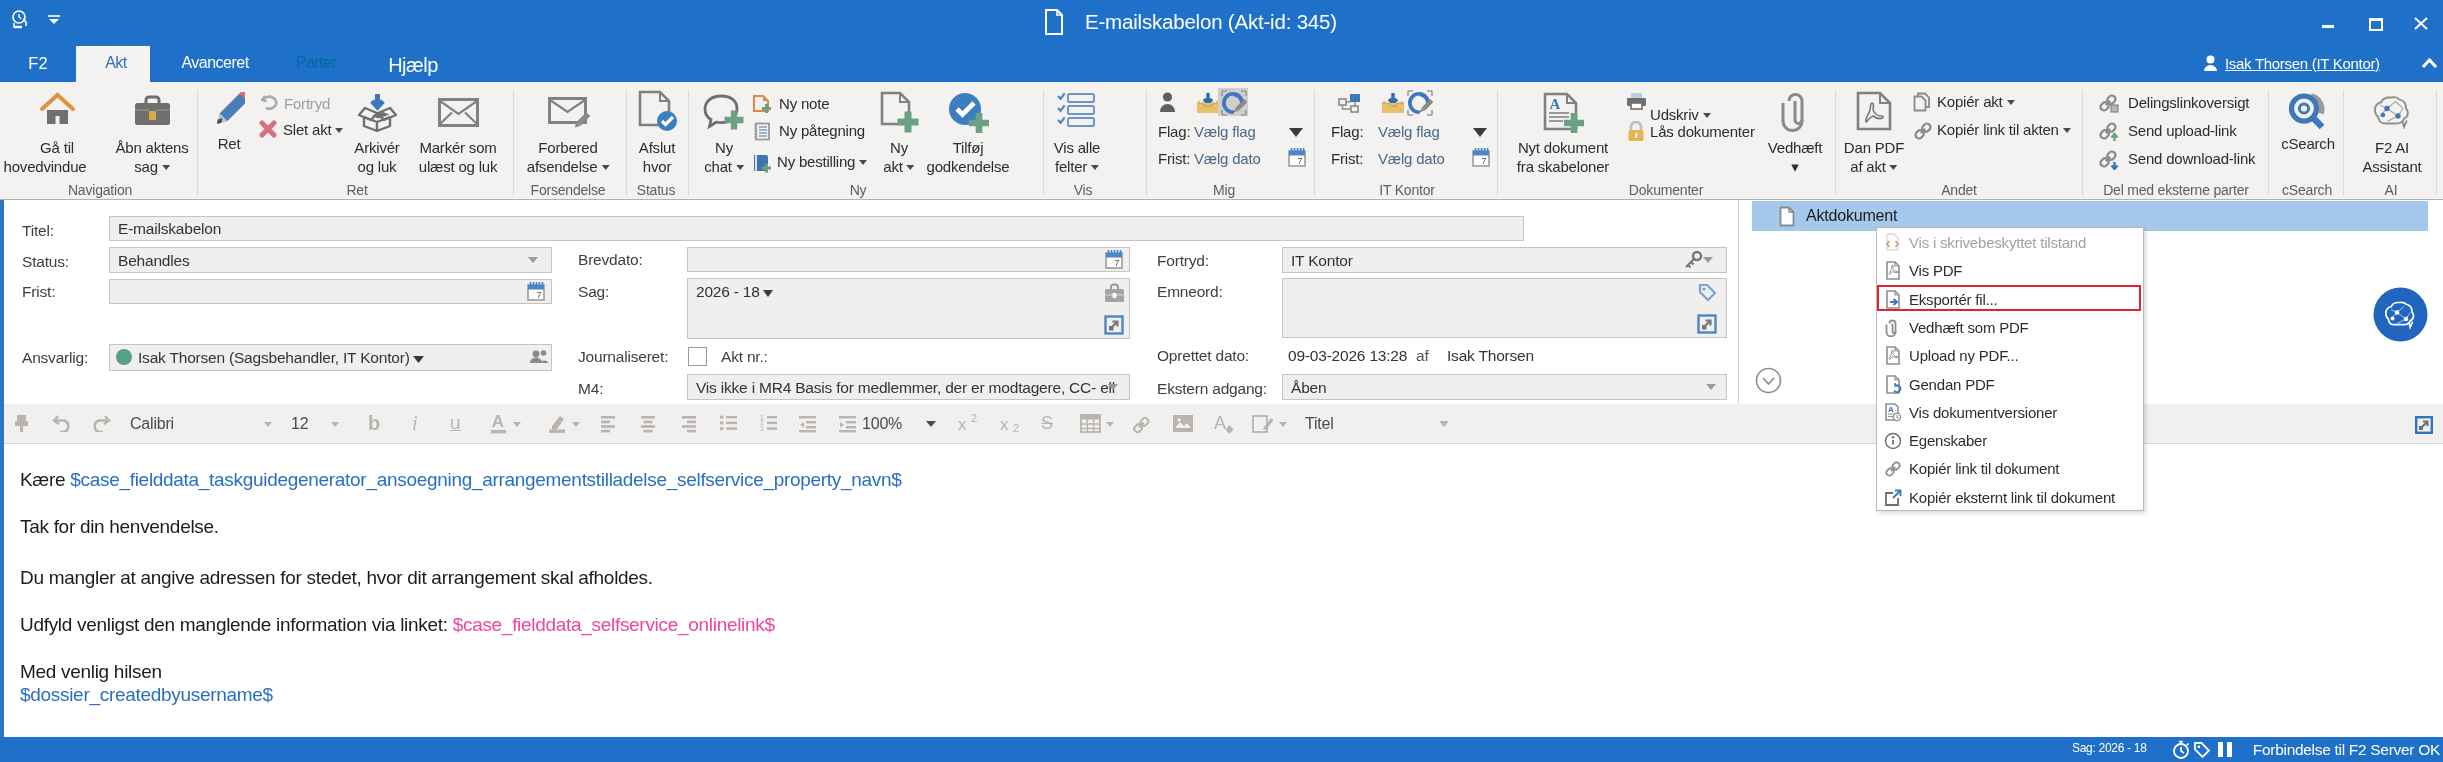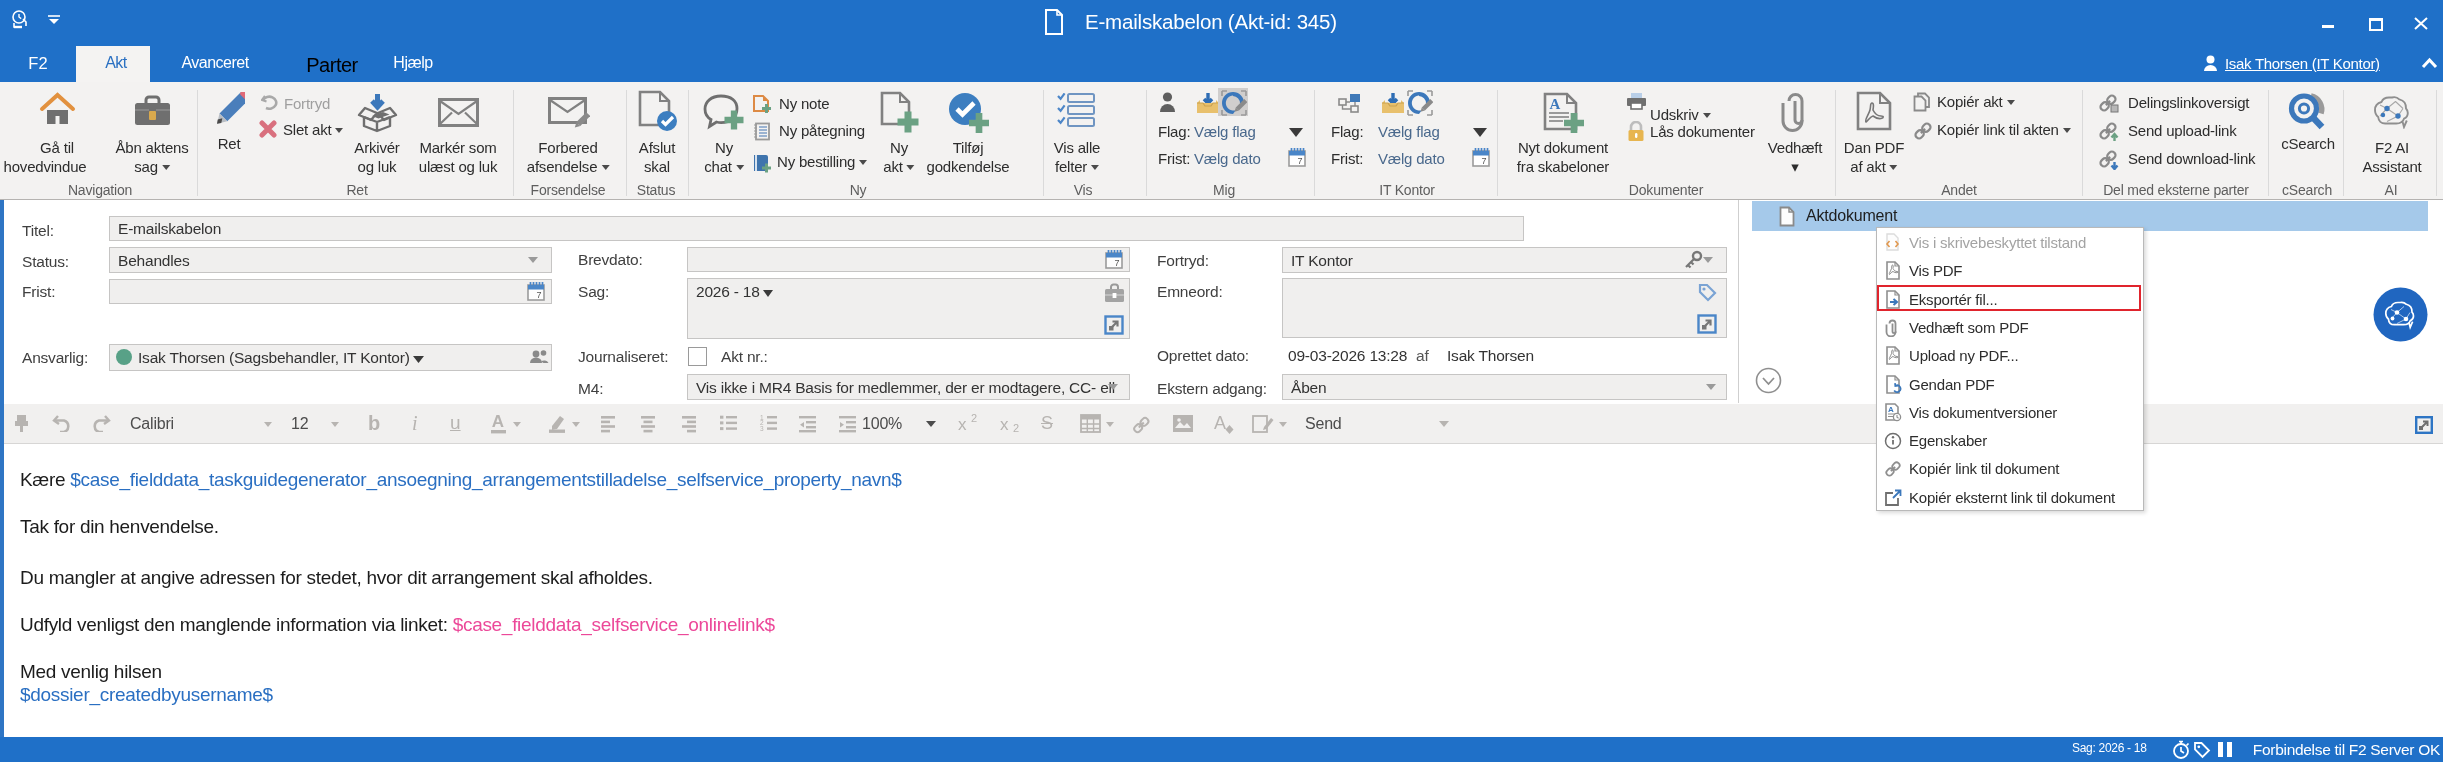--- a/index.html
+++ b/index.html
@@ -43,22 +43,22 @@
   </svg>
 <div class="ab nw" style="left:1085px;top:10px;font-size:20.5px;color:#fff;letter-spacing:-0.2px">E-mailskabelon (Akt-id: 345)</div>
 <div class="ab" style="left:2322px;top:25px;width:12px;height:3px;background:#fff"></div>
 <div class="ab" style="left:2369px;top:18px;width:10px;height:8px;border:2px solid #fff;border-top-width:3px"></div>
 <svg class="ab" style="left:2414px;top:17px" width="14" height="13" viewBox="0 0 14 13">
 <path d="M1 1 L13 12 M13 1 L1 12" stroke="#fff" stroke-width="2"></path>
   </svg>
 <div class="cc" style="left:38px;top:54px;font-size:16.5px;color:#fff">F2</div>
 <div class="cc" style="left:116px;top:54px;font-size:16px;letter-spacing:-0.5px;color:#2a70c2">Akt</div>
 <div class="cc" style="left:215px;top:54px;font-size:16px;letter-spacing:-0.5px;color:#fff">Avanceret</div>
-<div class="cc" style="left:332px;top:54px;font-size:20px;letter-spacing:-0.5px;color:#000000">Parter</div>
-<div class="cc" style="left:413px;top:54px;font-size:16px;letter-spacing:-0.5px;color:#fff">Hjælp</div>
+<div class="cc" style="left:316px;top:54px;font-size:16px;letter-spacing:-0.5px;color:#0369a1">Parter</div>
+<div class="cc" style="left:413px;top:54px;font-size:20px;letter-spacing:-0.5px;color:#fff">Hjælp</div>
 <svg class="ab" style="left:2203px;top:54px" width="15" height="20" viewBox="0 0 15 20">
 <circle cx="7.5" cy="5.5" r="4" fill="#fff"></circle>
     <path d="M1 17 a6.5 6 0 0 1 13 0 z" fill="#fff"></path>
   </svg>
 <div class="ab nw" style="left:2225px;top:55px;font-size:15px;color:#fff;text-decoration:underline;letter-spacing:-0.3px">Isak Thorsen (IT Kontor)</div>
 <svg class="ab" style="left:2421px;top:57px" width="17" height="12" viewBox="0 0 17 12">
 <path d="M2 10 L8.5 3 L15 10" fill="none" stroke="#fff" stroke-width="3"></path>
   </svg>
 <div class="sep" style="left:197px"></div>
 <div class="sep" style="left:513px"></div>
@@ -91,21 +91,21 @@
 <div class="cc rt" style="left:152px;top:139px">Åbn aktens</div>
 <div class="cc rt" style="left:152px;top:158px">sag <span class="car"></span></div>
 <div class="cc rt" style="left:229px;top:135px">Ret</div>
 <div class="cc rt" style="left:377px;top:139px">Arkivér</div>
 <div class="cc rt" style="left:377px;top:158px">og luk</div>
 <div class="cc rt" style="left:458px;top:139px">Markér som</div>
 <div class="cc rt" style="left:458px;top:158px">ulæst og luk</div>
 <div class="cc rt" style="left:568px;top:139px">Forbered</div>
 <div class="cc rt" style="left:568px;top:158px">afsendelse <span class="car"></span></div>
 <div class="cc rt" style="left:657px;top:139px">Afslut</div>
-<div class="cc rt" style="left:657px;top:158px">skal</div>
+<div class="cc rt" style="left:657px;top:158px">hvor</div>
 <div class="cc rt" style="left:724px;top:139px">Ny</div>
 <div class="cc rt" style="left:724px;top:158px">chat <span class="car"></span></div>
 <div class="cc rt" style="left:899px;top:139px">Ny</div>
 <div class="cc rt" style="left:899px;top:158px">akt <span class="car"></span></div>
 <div class="cc rt" style="left:968px;top:139px">Tilføj</div>
 <div class="cc rt" style="left:968px;top:158px">godkendelse</div>
 <div class="cc rt" style="left:1077px;top:139px">Vis alle</div>
 <div class="cc rt" style="left:1077px;top:158px">felter <span class="car"></span></div>
 <div class="cc rt" style="left:1563px;top:139px">Nyt dokument</div>
 <div class="cc rt" style="left:1563px;top:158px">fra skabeloner</div>
@@ -643,21 +643,21 @@
     <text x="8" y="16" font-size="18" fill="#b7b4b1" text-anchor="middle" font-family="Liberation Sans">A</text>
     <path d="M17.5 12 l4 4.5 -4 4.5 -4-4.5 z" fill="#b7b4b1"></path>
   </svg>
 <svg class="ab" style="left:1252px;top:414px" width="22" height="20" viewBox="0 0 22 20">
     <rect x="1" y="2" width="14" height="16" fill="none" stroke="#b7b4b1" stroke-width="1.8"></rect>
     <path d="M12 13 L19 4 l2.5 2 L14.5 15 l-3.5 1 z" fill="#b7b4b1"></path>
   </svg>
 <svg class="ab" style="left:1278px;top:421px" width="10" height="7" viewBox="0 0 10 7">
     <path d="M1 1 L5 6 L9 1 z" fill="#b7b4b1"></path>
   </svg>
-<div class="ab nw" style="left:1305px;top:415px;font-size:16px;color:#4c4c4c;letter-spacing:-0.2px">Send</div>
+<div class="ab nw" style="left:1305px;top:415px;font-size:16px;color:#4c4c4c;letter-spacing:-0.2px">Titel</div>
 <svg class="ab" style="left:1438px;top:420px" width="12" height="8" viewBox="0 0 12 8">
     <path d="M1 1 L6 7 L11 1 z" fill="#b7b4b1"></path>
   </svg>
 <svg class="ab" style="left:2415px;top:416px" width="18" height="18" viewBox="0 0 18 18">
     <rect x="1.2" y="1.2" width="15.6" height="15.6" fill="none" stroke="#2e75c4" stroke-width="2.4"></rect>
     <path d="M5 13 L12 6 M8 5.5 H12.5 V10" fill="none" stroke="#6f6f6f" stroke-width="2"></path>
     <rect x="4" y="10" width="4" height="4" fill="#6f6f6f"></rect>
   </svg>
 <div class="ab nw" style="left:20px;top:469px;font-size:19px;letter-spacing:-0.3px;color:#1c1c1c"><span style="color:#1c1c1c">Kære </span><span style="color:#2a6fc2">$case_fielddata_taskguidegenerator_ansoegning_arrangementstilladelse_selfservice_property_navn$</span></div>
 <div class="ab nw" style="left:20px;top:516px;font-size:19px;letter-spacing:-0.3px;color:#1c1c1c"><span style="color:#1c1c1c">Tak for din henvendelse.</span></div>

